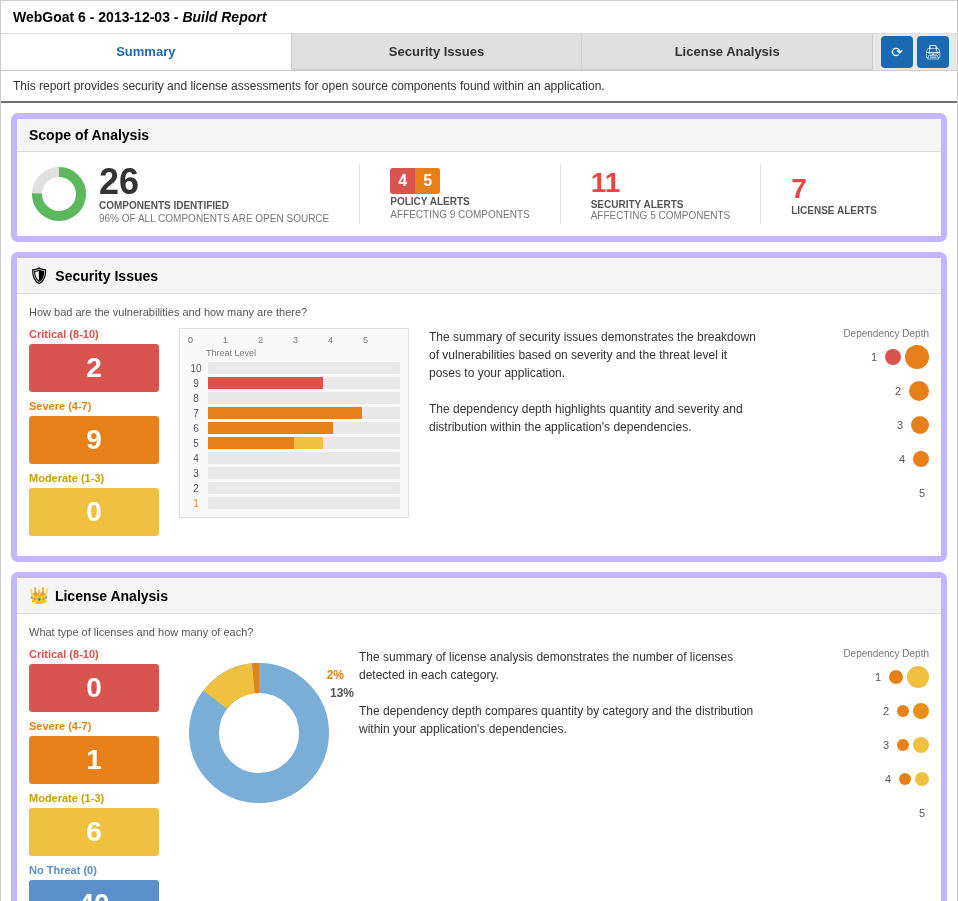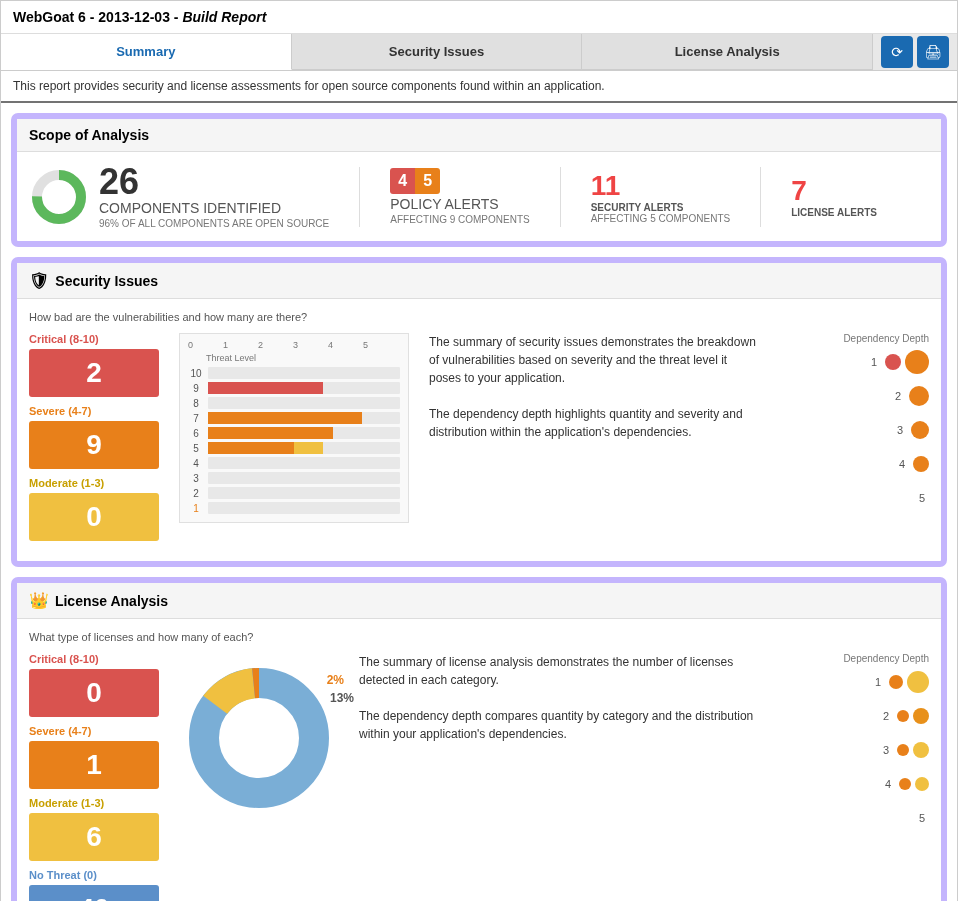--- a/index.html
+++ b/index.html
@@ -114,22 +114,22 @@
       align-items: center;
       gap: 10px;
     }
     .big-number {
       font-size: 36px;
       font-weight: bold;
       color: #333;
       line-height: 1;
     }
     .big-number-label {
-      font-size: 14px;
-      font-weight: normal;
+      font-size: 10px;
+      font-weight: bold;
       color: #555;
       text-transform: uppercase;
     }
     .sub-label {
       font-size: 10px;
       color: #777;
       margin-top: 2px;
     }
     
     .policy-alerts {

